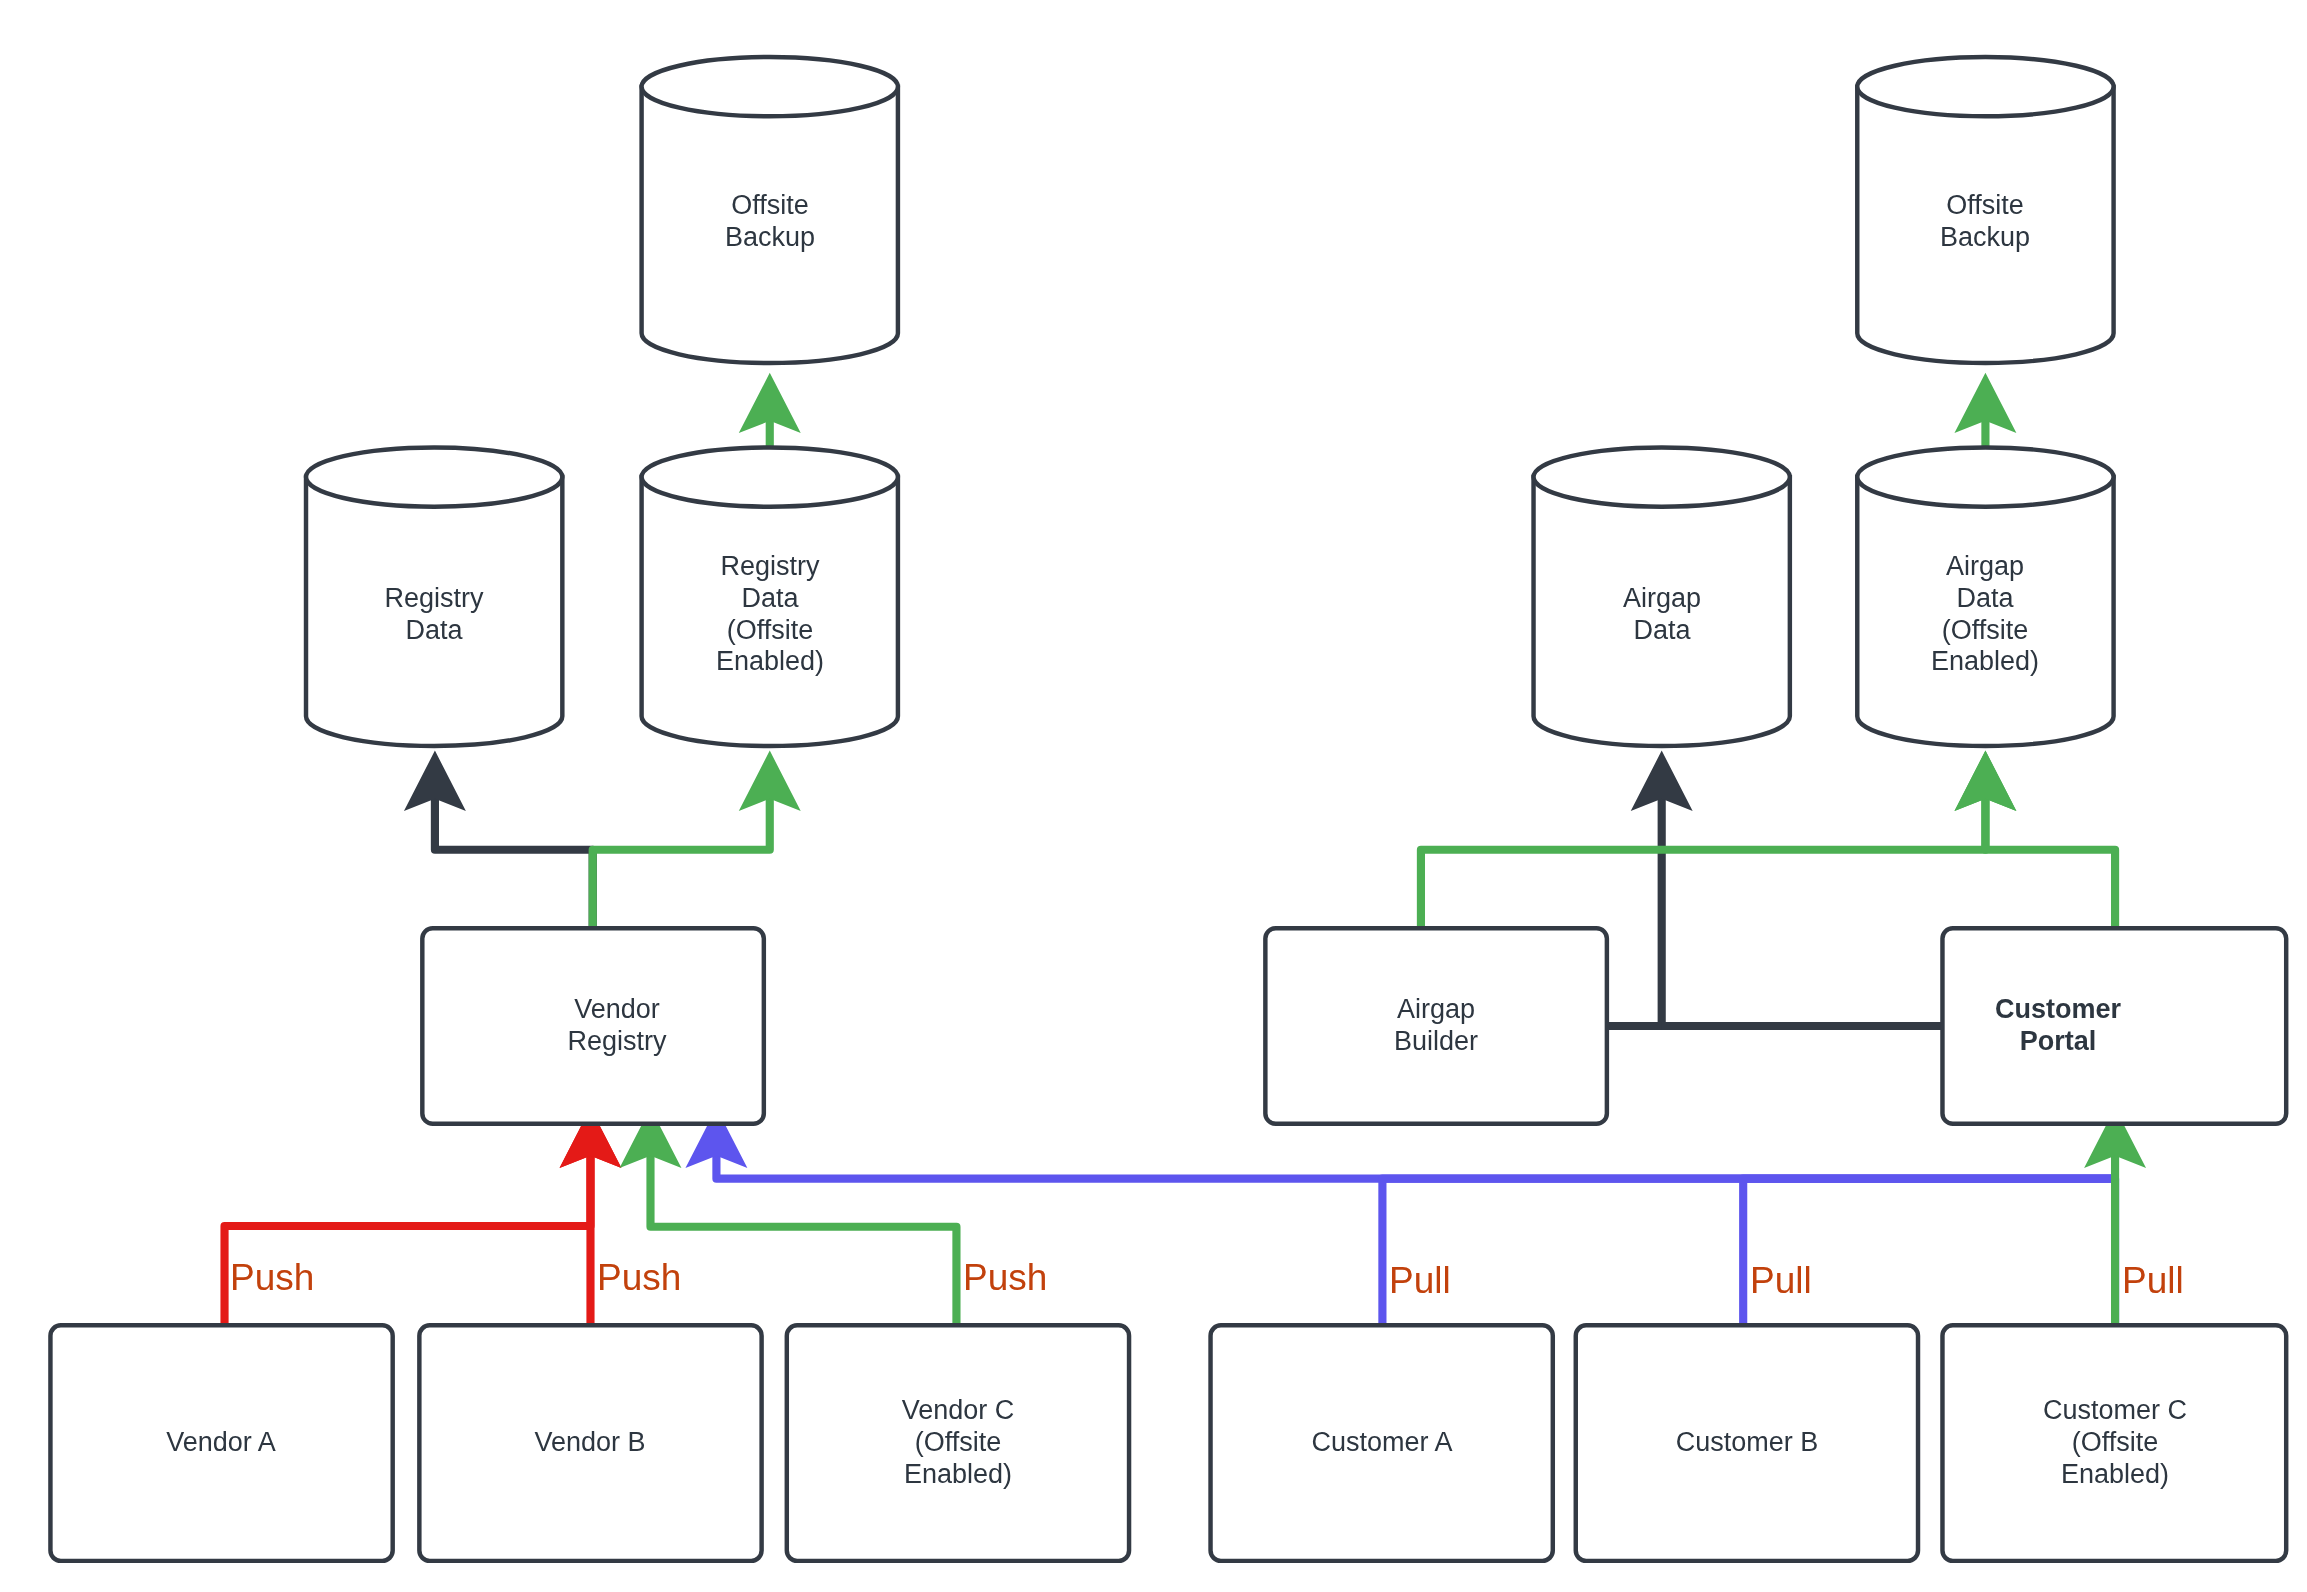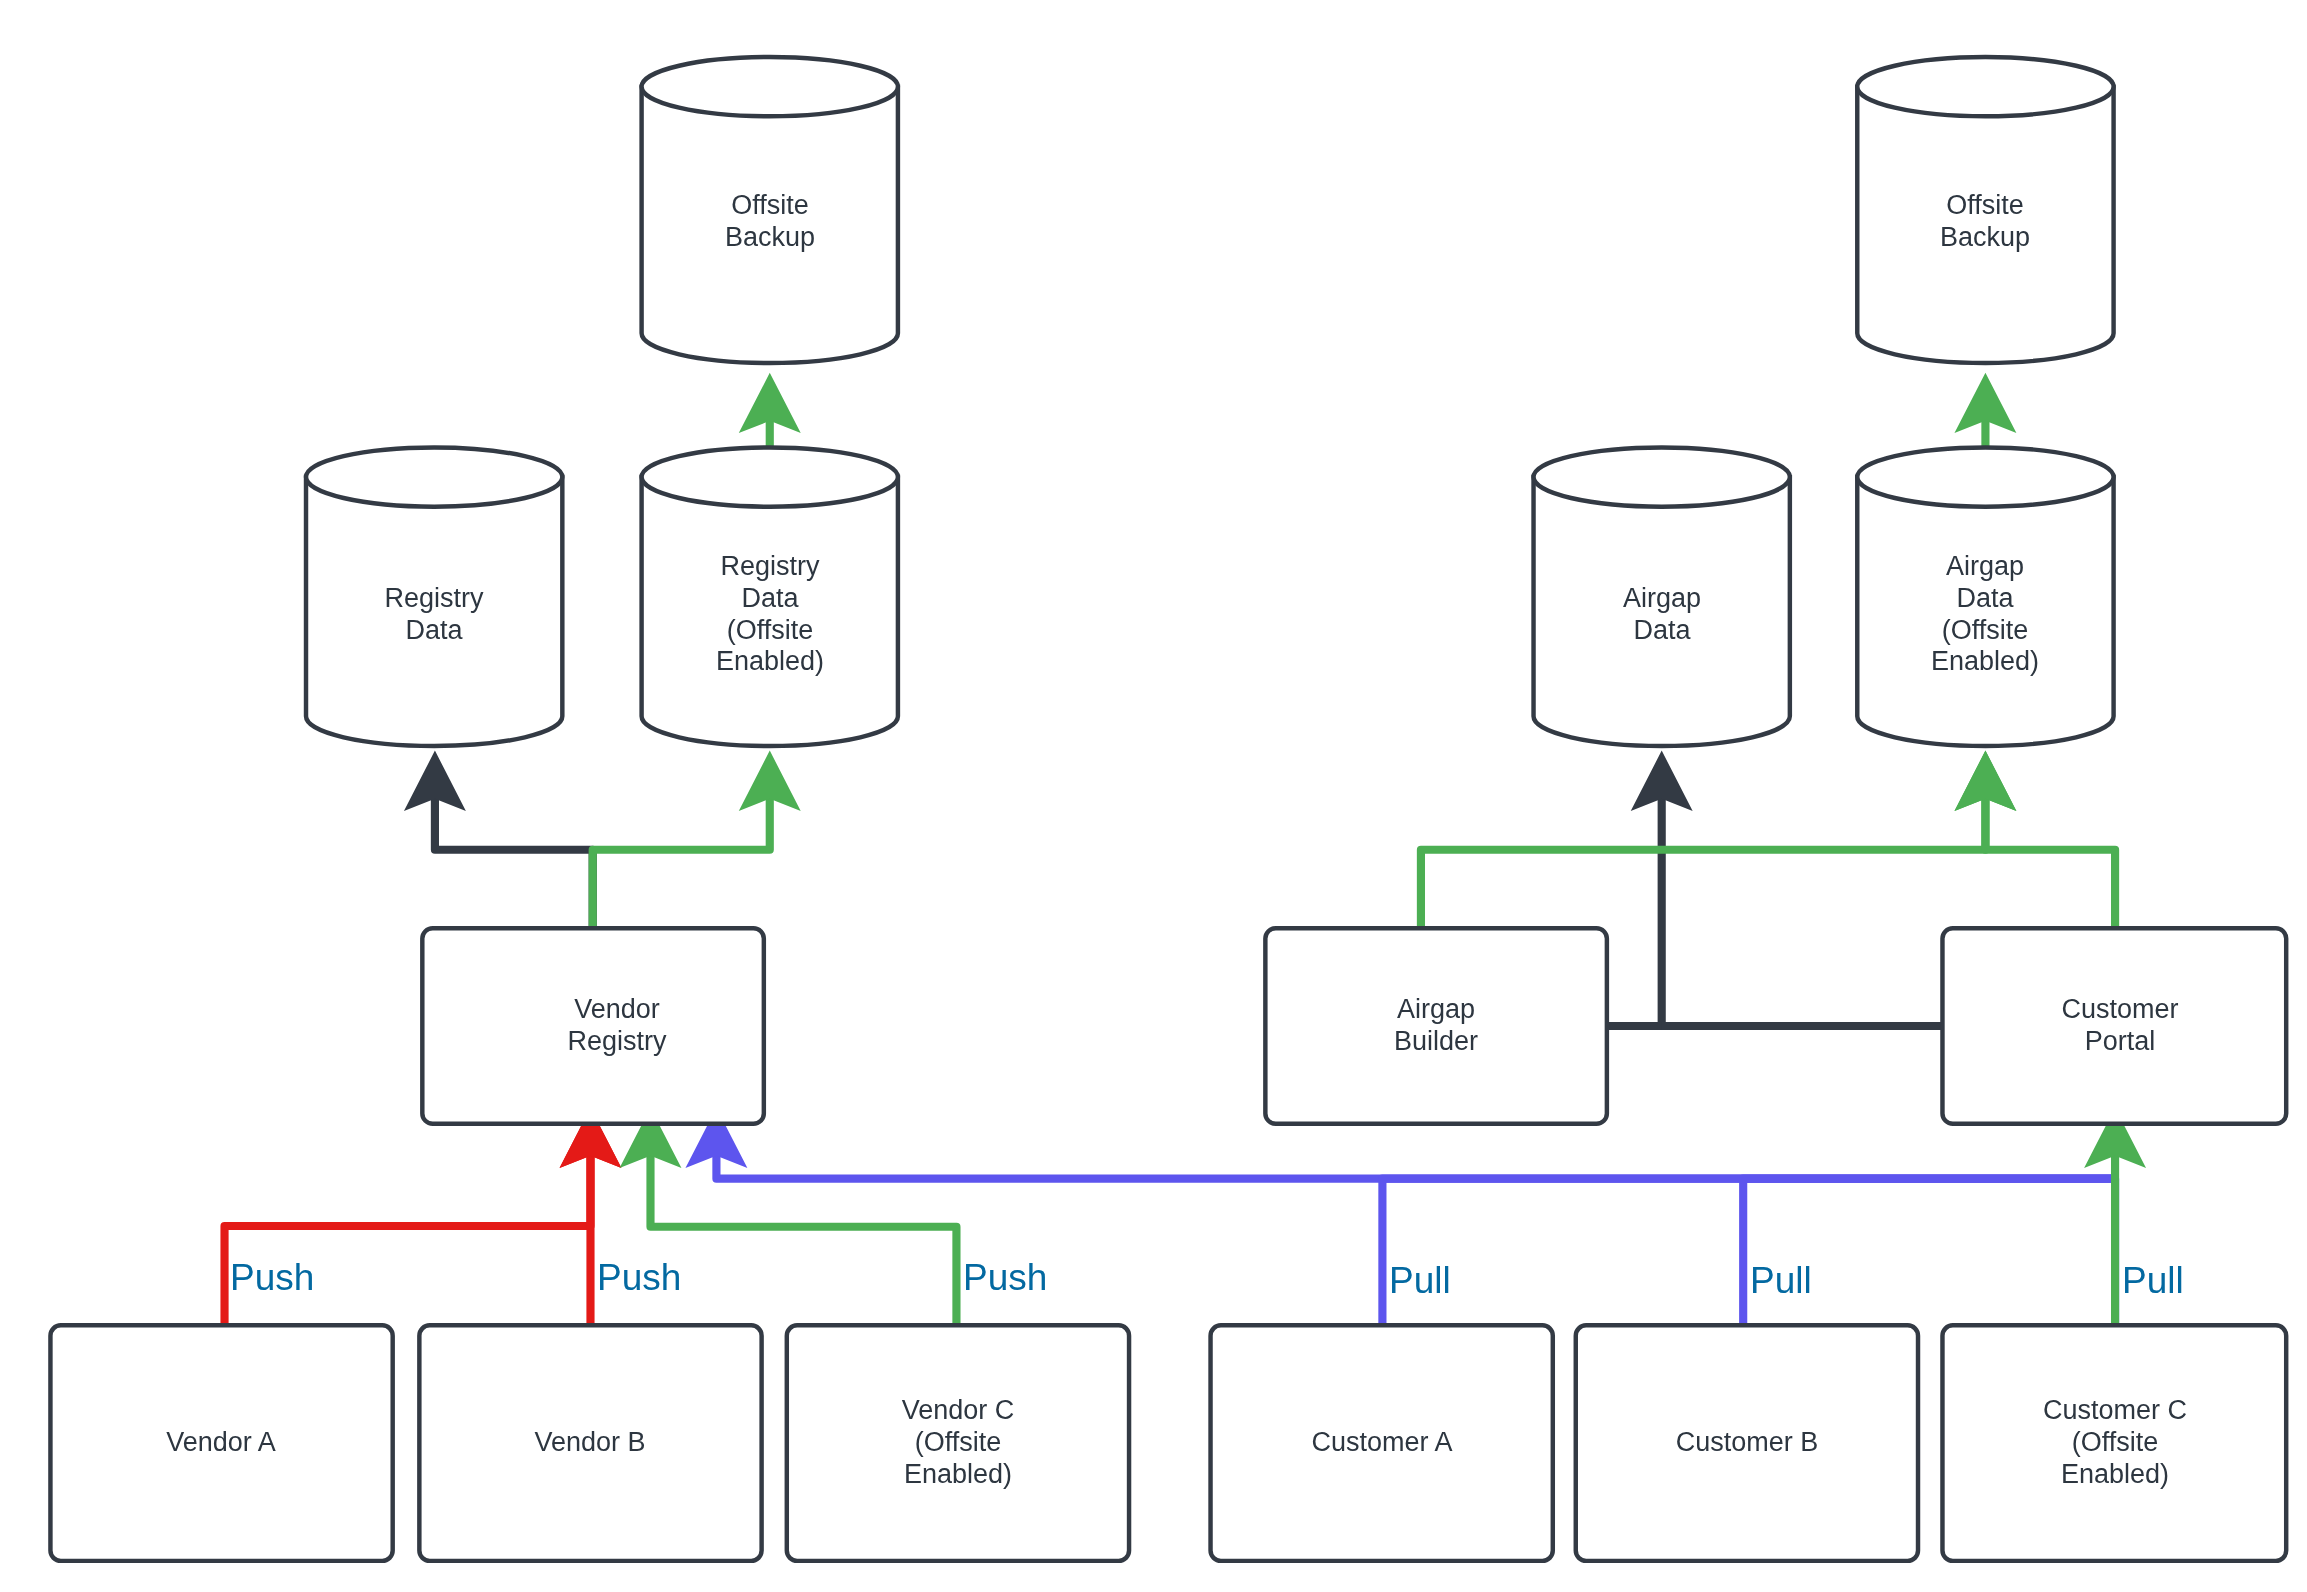--- a/index.html
+++ b/index.html
@@ -8,21 +8,21 @@
   #stage{position:relative;width:2307px;height:1592px;background:#fff;}
   svg.layer{position:absolute;left:0;top:0;width:2307px;height:1592px;}
 
   
   .nodelabel{
     position:absolute;display:flex;align-items:center;justify-content:center;
     text-align:center;color:#2d3640;font-size:27px;line-height:1.18;
     pointer-events:none;white-space:pre-line;font-weight:400;
   }
   .edgelabel{
-    position:absolute;color:#0369a1;font-size:37px;line-height:1;
+    position:absolute;color:#c2410c;font-size:37px;line-height:1;
     white-space:nowrap;
   }
 </style>
 </head>
 <body>
 
 <div id="stage">
 
   <svg class="layer" viewBox="0 0 3114 2149" xmlns="http://www.w3.org/2000/svg">
     <defs>
@@ -141,21 +141,21 @@
 Data
 (Offsite
 Enabled)</div>
 
   <div class="nodelabel" style="left:402px;top:928px;width:342px;height:196px;margin-left:44px;">Vendor
 Registry</div>
 
   <div class="nodelabel" style="left:1265px;top:928px;width:342px;height:196px;">Airgap
 Builder</div>
 
-  <div class="nodelabel" style="left:1948px;top:928px;width:344px;height:196px;">Customer
+  <div class="nodelabel" style="left:1886px;top:928px;width:344px;height:196px;font-weight:bold;">Customer
 Portal</div>
 
   <div class="nodelabel" style="left:419px;top:1325px;width:342px;height:236px;">Vendor B</div>
 
   <div class="nodelabel" style="left:50px;top:1325px;width:342px;height:236px;">Vendor A</div>
 
   <div class="nodelabel" style="left:787px;top:1325px;width:342px;height:236px;">Vendor C
 (Offsite
 Enabled)</div>
 

